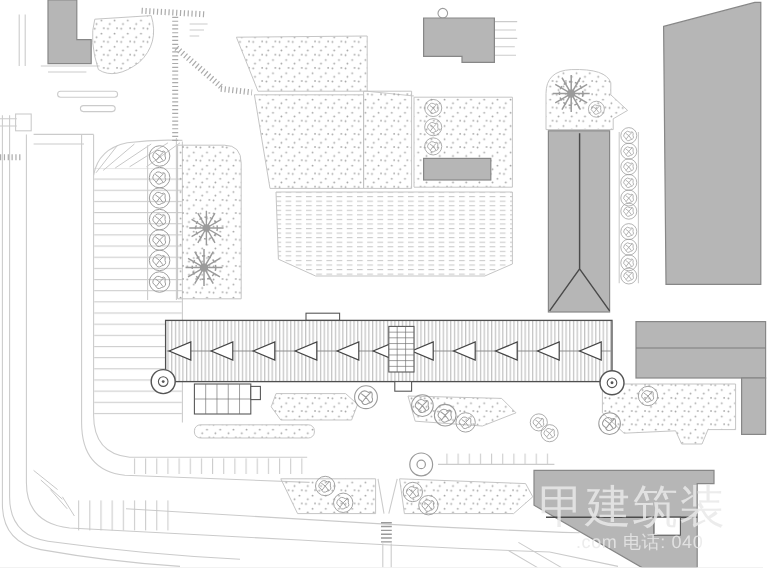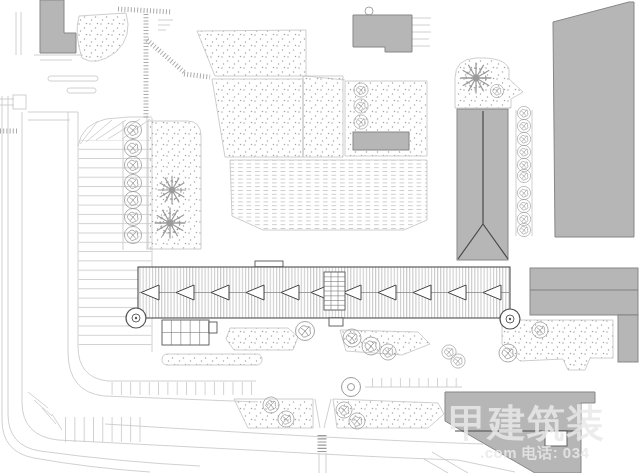--- a/index.html
+++ b/index.html
@@ -17,21 +17,21 @@
   .tk{stroke:var(--tick-line);fill:none;stroke-width:0.8;}
   .pl{fill:url(#dots);stroke:var(--region-border);stroke-width:0.8;}
   .pldash{fill:url(#dashes);stroke:var(--region-border);stroke-width:0.8;}
   .lad{stroke:#ababab;stroke-width:5;stroke-dasharray:1 2.2;fill:none;}
   .lad2{stroke:#9a9a9a;stroke-width:9;stroke-dasharray:1.2 2;fill:none;}
   .tree{stroke:var(--tree);fill:none;stroke-width:0.9;}
   .wht{fill:#ffffff;stroke:#9c9c9c;stroke-width:0.9;}
   .wht2{fill:#ffffff;stroke:#555555;stroke-width:0.9;}
   .thin{stroke:#6e6e6e;stroke-width:0.55;fill:none;}
   .arrow{fill:#ffffff;stroke:#444444;stroke-width:1;}
-  .wm{position:absolute;color:var(--watermark);font-weight:bold;line-height:1;white-space:nowrap;pointer-events:none;}
+  .wm{position:absolute;color:var(--watermark);font-weight:normal;line-height:1;white-space:nowrap;pointer-events:none;}
   .wm1{left:449px;top:404px;font-size:38px;letter-spacing:1px;width:191px;overflow:hidden;}
   .wm2{left:480px;top:445px;font-size:15px;letter-spacing:0.5px;}
 </style>
 </head>
 <body>
 
 <div class="stage">
 <svg width="640" height="473" viewBox="0 0 640 473">
   <defs>
     <pattern id="dots" width="11" height="11" patternUnits="userSpaceOnUse">
@@ -213,14 +213,14 @@
       <circle cx="510" cy="319" r="1.2" fill="#555"></circle>
     </g>
     <g>
       <circle cx="351" cy="387" r="9.5" fill="#ffffff" stroke="#9a9a9a" stroke-width="1"></circle>
       <circle cx="351" cy="387" r="3.5" fill="none" stroke="#9a9a9a" stroke-width="1"></circle>
     </g>
   </g>
 </svg>
 
 <div class="wm wm1">甲建筑装</div>
-<div class="wm wm2">.com 电话: 034</div>
+<div class="wm wm2">.com 电话: 040</div>
 </div>
 
 </body></html>

